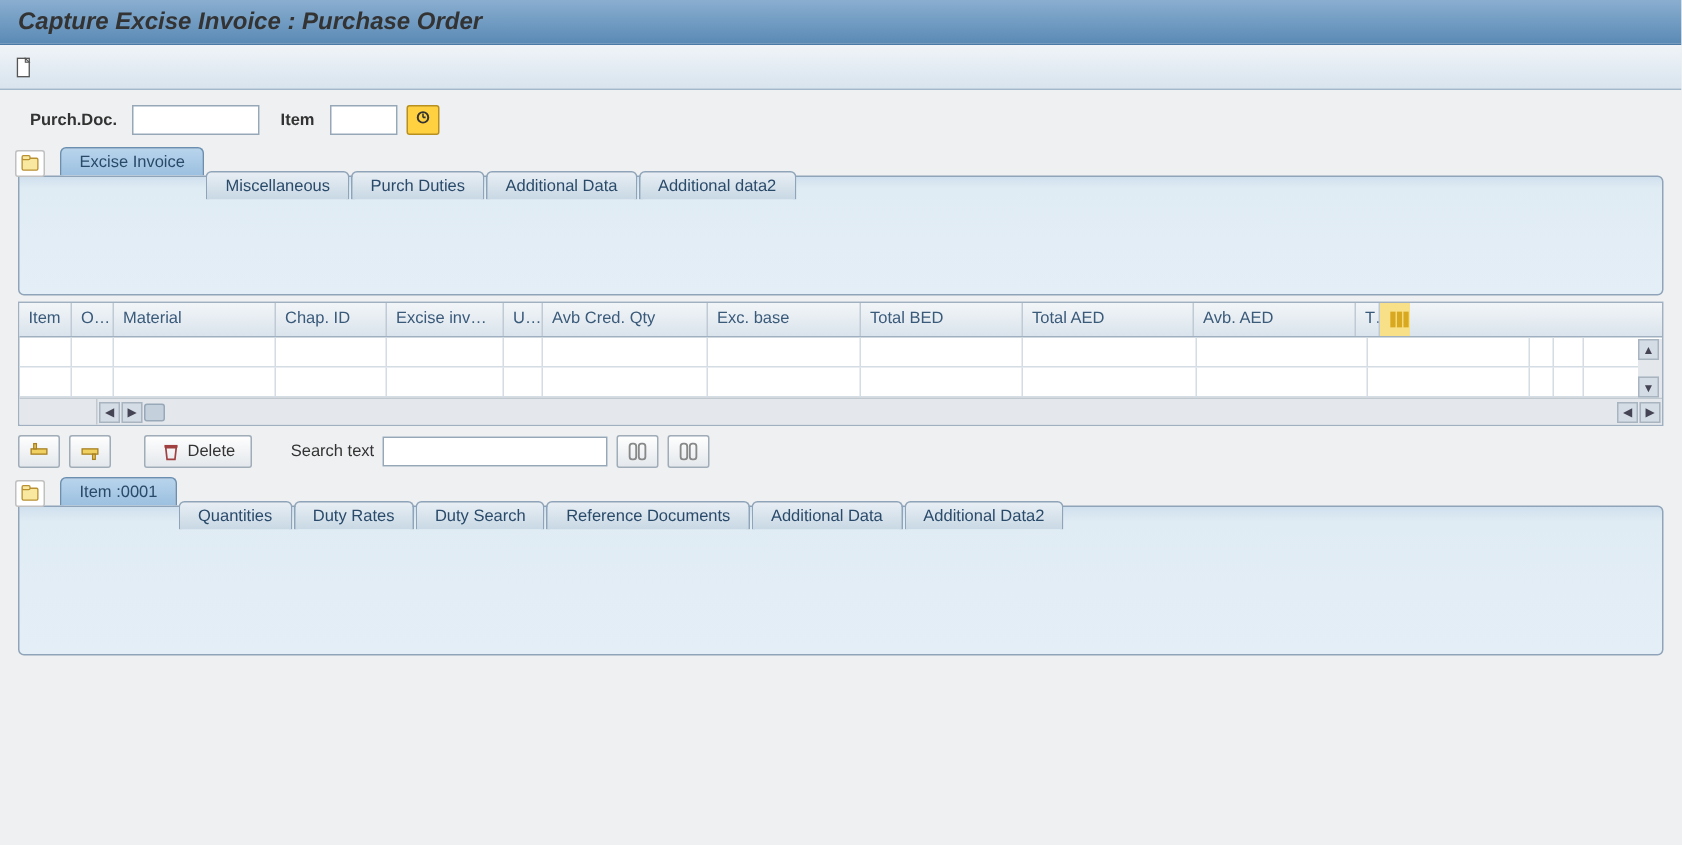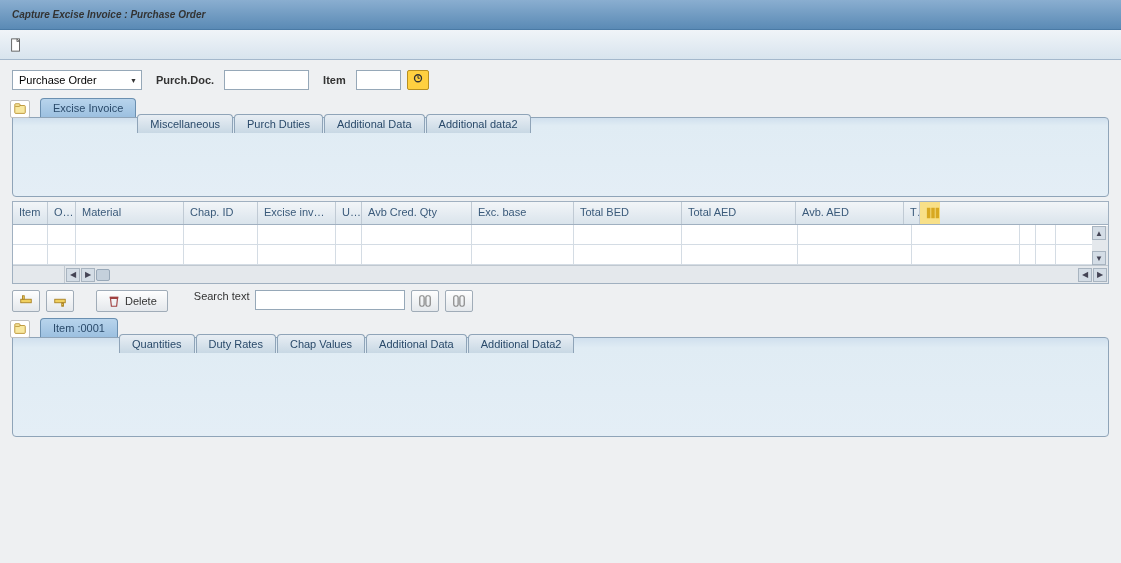--- a/index.html
+++ b/index.html
@@ -6,21 +6,21 @@
     body { background: #eef0f2; width: 1121px; height: 563px; overflow: hidden; }
     
     .title-bar {
       background: linear-gradient(to bottom, #8aaed0, #5a8ab5);
       height: 30px;
       display: flex;
       align-items: center;
       padding: 0 12px;
       border-bottom: 1px solid #4a7aa5;
     }
-    .title-bar span { font-style: italic; font-weight: bold; font-size: 10px; color: #333; }
+    .title-bar span { font-style: italic; font-weight: bold; font-size: 16px; color: #333; }
     
     .toolbar-strip {
       background: linear-gradient(to bottom, #f0f4f8, #d8e4ee);
       height: 30px;
       border-bottom: 1px solid #a4b8cc;
       display: flex;
       align-items: center;
       padding: 0 8px;
     }
     .doc-icon { width:16px; height:16px; display:flex; align-items:center; justify-content:center; }
@@ -131,21 +131,21 @@
     .grid-vscroll { position:absolute; right:0; top:24px; bottom:18px; width:16px; display:flex; flex-direction:column; background:#e4e8ec; justify-content:space-between;}
     .grid-vscroll div, .grid-hscroll .sbtn { background:#d4dde6; border:1px solid #a8b4c0; width:14px; height:14px; display:flex; align-items:center; justify-content:center; font-size:8px; color:#445; }
     .grid-hscroll { display:flex; height:18px; background:#e4e8ec; border-top:1px solid #c0c8d0; align-items:center; }
     .hscroll-spacer { width:52px; border-right:1px solid #c0c8d0; height:100%; }
     .hscroll-track { flex:1; display:flex; align-items:center; padding:0 1px; gap:1px; }
     .hscroll-thumb { width:14px; height:12px; background:#c4d0dc; border:1px solid #98a8b8; border-radius:2px; }
     
     .action-row {
       padding: 6px 12px;
       display: flex;
-      align-items: flex-start;
+      align-items: center;
       gap: 6px;
       background: #eef0f2;
     }
     .small-btn {
       background: linear-gradient(to bottom, #fefefe, #e4e8ec);
       border: 1px solid #a0acb8;
       border-radius: 2px;
       height: 22px;
       min-width: 26px;
       padding: 0 6px;
@@ -169,23 +169,20 @@
 <div class="toolbar-strip">
   <div class="doc-icon">
     <svg class="icon-svg" viewBox="0 0 16 16">
         <rect x="3" y="1" width="9" height="14" fill="#fff" stroke="#555" stroke-width="1"></rect>
         <path d="M9 1 L12 4 L9 4 Z" fill="#ccc" stroke="#555" stroke-width="0.8"></path>
       </svg>
   </div>
 </div>
 
 <div class="filter-row">
-  <div class="dropdown" style="width:130px">
-    <span>Purchase Order</span>
-  </div>
   <span class="label">Purch.Doc.</span>
   <input class="text-input" style="width: 85px;" value="">
   <span class="label">Item</span>
   <input class="text-input" style="width: 45px;" value="">
   <div class="exec-btn">
     <svg class="icon-svg" viewBox="0 0 16 16">
         <circle cx="8" cy="6" r="4" fill="none" stroke="#333" stroke-width="1.5"></circle>
         <line x1="8" y1="6" x2="8" y2="3" stroke="#333" stroke-width="1.2"></line>
         <line x1="8" y1="6" x2="10" y2="6" stroke="#333" stroke-width="1.2"></line>
       </svg>
@@ -330,19 +327,20 @@
     <div class="fold-icon">
       <svg class="icon-svg" viewBox="0 0 16 16">
           <rect x="2" y="4" width="12" height="9" rx="1" fill="#f8e8a0" stroke="#b89030"></rect>
           <rect x="2" y="2" width="6" height="3" rx="1" fill="#f8e8a0" stroke="#b89030"></rect>
         </svg>
     </div>
     <div class="tab-row">
       <div class="tab active"><span>Item  :0001</span></div>
       <div class="tab"><span>Quantities</span></div>
       <div class="tab"><span>Duty Rates</span></div>
-      <div class="tab"><span>Chap Values</span></div>
+      <div class="tab"><span>Duty Search</span></div>
+      <div class="tab"><span>Reference Documents</span></div>
       <div class="tab"><span>Additional Data</span></div>
       <div class="tab"><span>Additional Data2</span></div>
     </div>
     <div class="tab-body tall"></div>
   </div>
 </div>
 
 </body></html>

